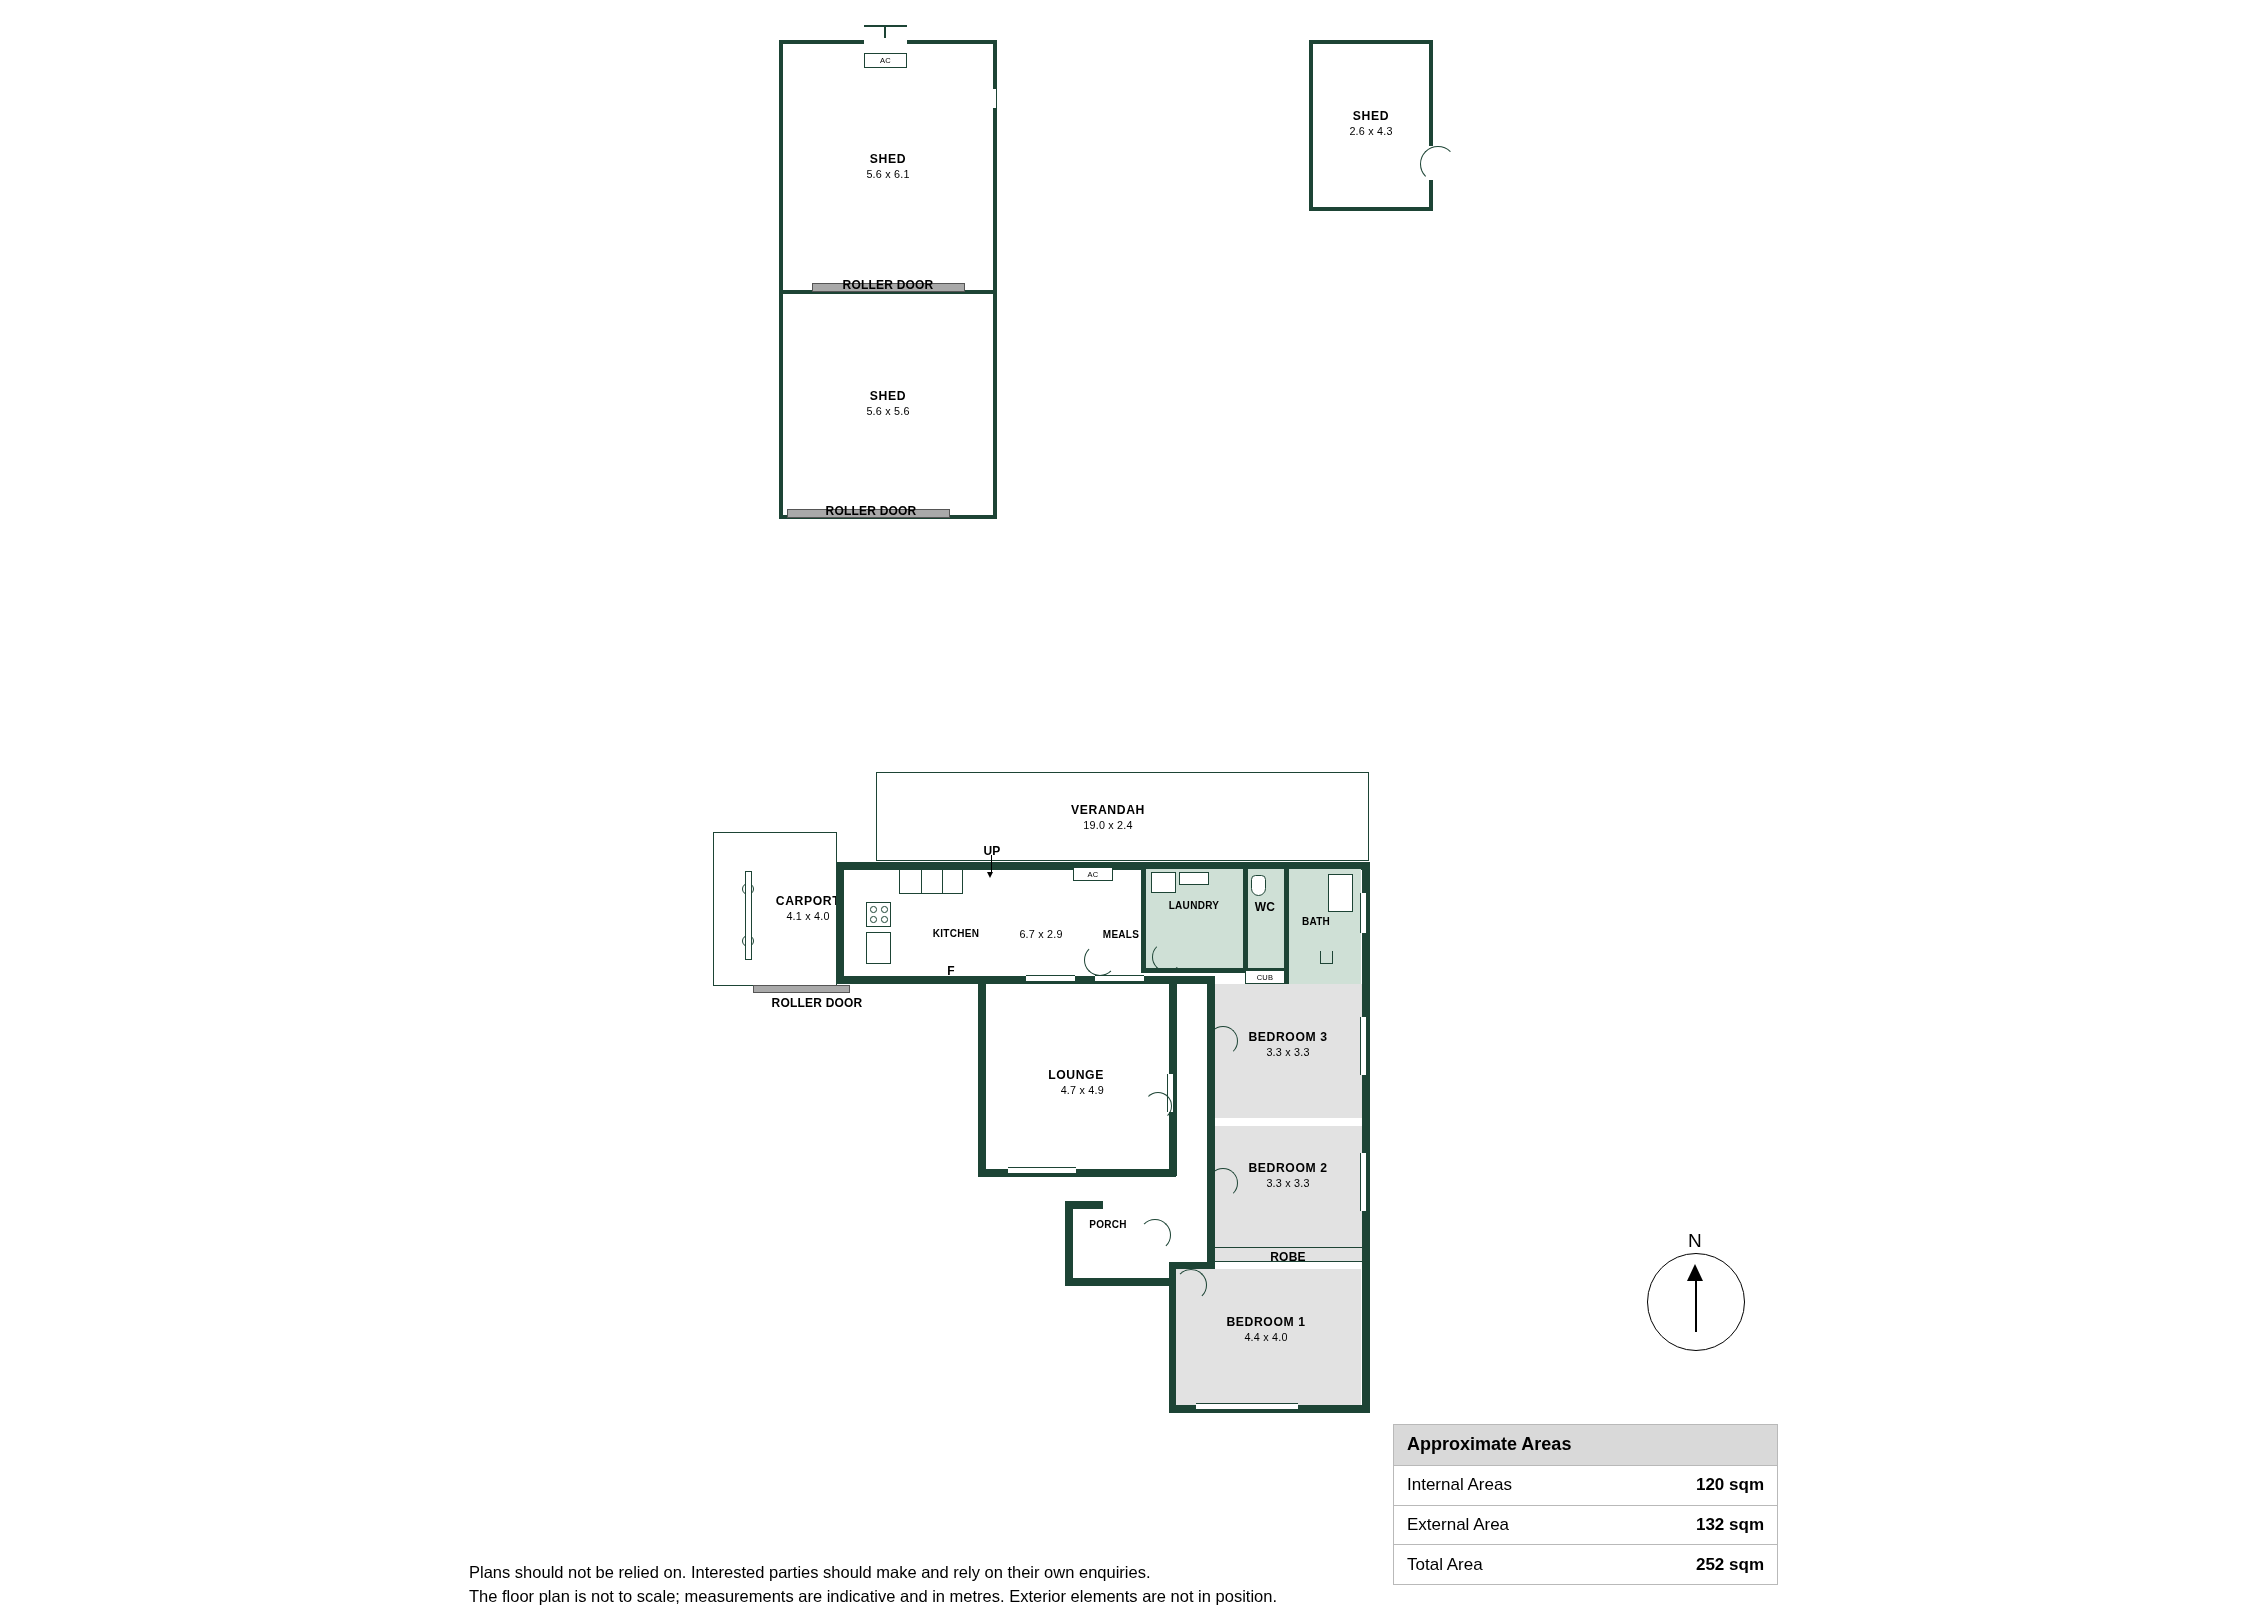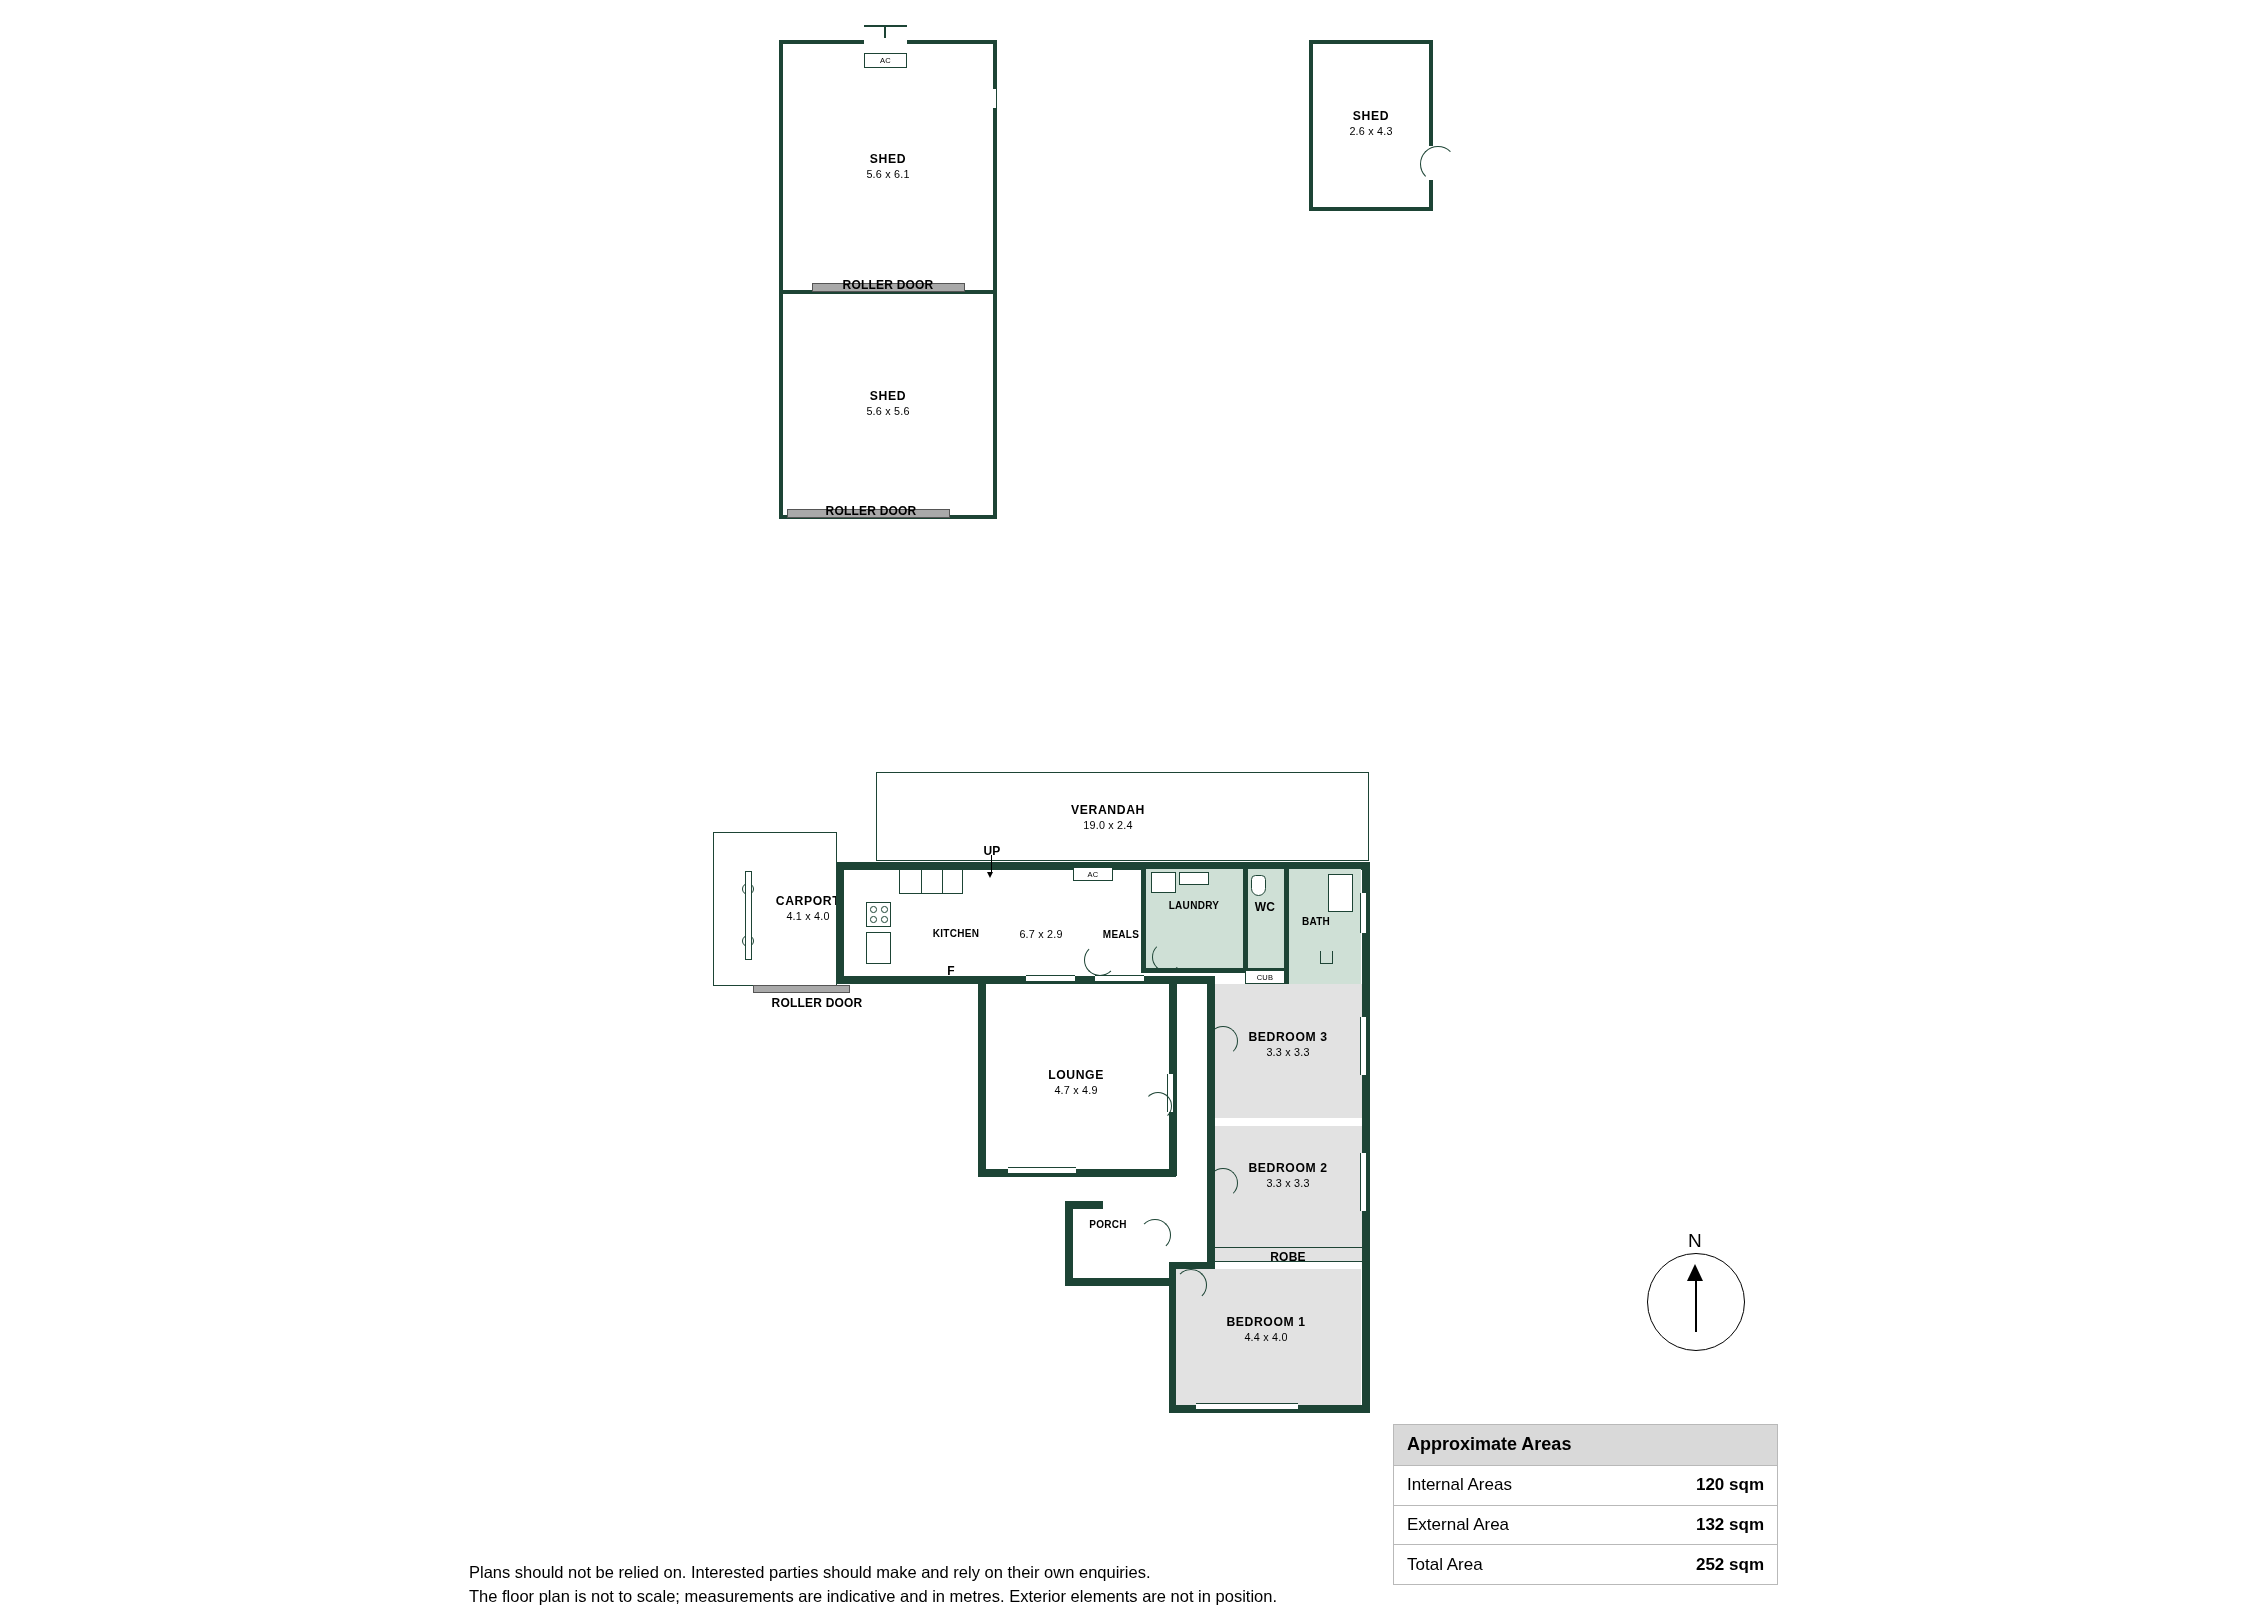--- a/index.html
+++ b/index.html
@@ -319,21 +319,21 @@
   </div>
   <div class="lbl sm" style="left:1194px; top:899px;">
     <span>LAUNDRY</span>
   </div>
   <div class="lbl xs" style="left:1265px; top:899px;">
     <span>WC</span>
   </div>
   <div class="lbl sm" style="left:1316px; top:915px;">
     <span>BATH</span>
   </div>
-  <div class="lbl" style="left:1076px; top:1067px;">
+  <div class="lbl" style="left:1076px; top:1067px;text-align:right;">
     <span>LOUNGE</span>
     <span class="dim">4.7 x 4.9</span>
   </div>
   <div class="lbl sm" style="left:1108px; top:1218px;">
     <span>PORCH</span>
   </div>
   <div class="lbl" style="left:1288px; top:1029px;">
     <span>BEDROOM 3</span>
     <span class="dim">3.3 x 3.3</span>
   </div>

